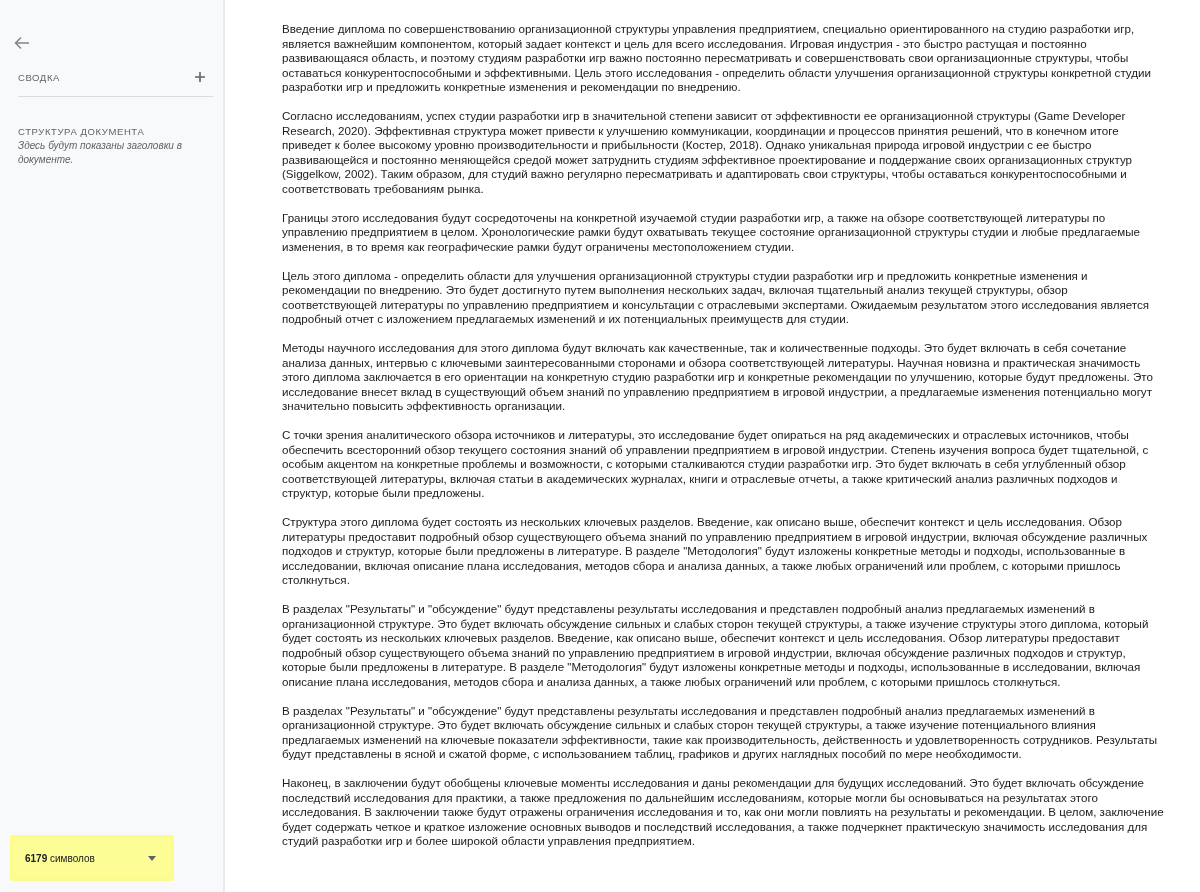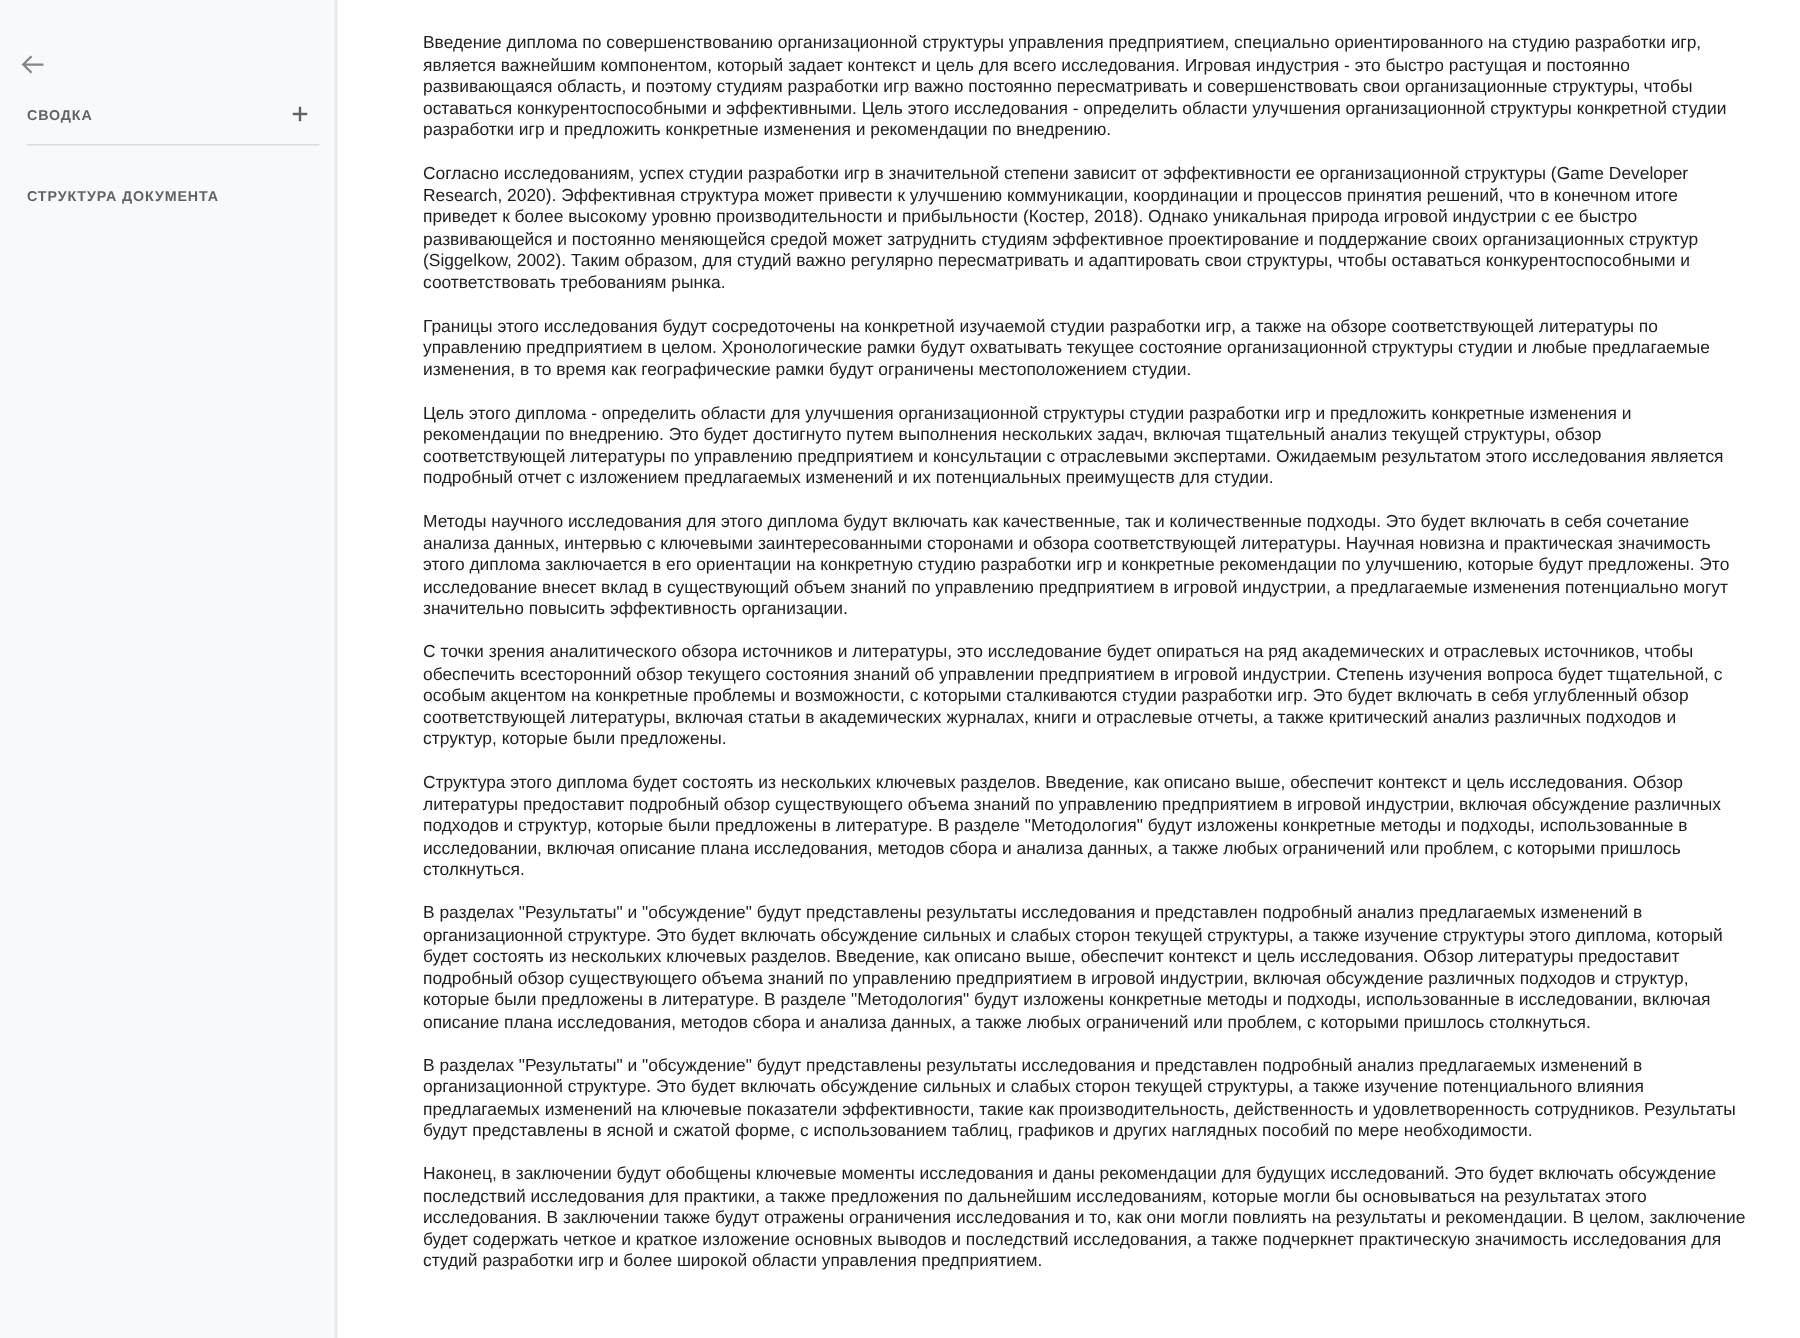--- a/index.html
+++ b/index.html
@@ -17,21 +17,21 @@
     }
     .back-btn {
       position: absolute; left: 12px; top: 36px; width: 20px; height: 18px;
       display: flex; align-items: center; justify-content: center; cursor: pointer;
     }
     .section-row {
       position: absolute; left: 18px; width: 195px; display: flex;
       align-items: center; justify-content: space-between;
     }
     .section-label {
-      font-size: 9.5px; font-weight: bold; letter-spacing: 0.6px; color: #5f6368;
+      font-size: 9.5px; font-weight: normal; letter-spacing: 0.6px; color: #5f6368;
     }
     .summary-row { top: 70px; height: 14px; }
     .plus-btn {
       width: 14px; height: 14px; display: flex; align-items: center; justify-content: center; cursor: pointer;
       margin-right: 6px;
     }
     .divider {
       position: absolute; left: 18px; top: 96px; width: 195px; height: 1px; background: #dadce0;
     }
     .outline-row { top: 124px; height: 14px; }
@@ -78,21 +78,31 @@
           </svg>
       </span>
     </div>
   </div>
 
   <div class="divider"></div>
 
   <div class="section-row outline-row">
     <span class="section-label">СТРУКТУРА ДОКУМЕНТА</span>
   </div>
+  <div class="outline-hint">Здесь будут показаны заголовки в документе.</div>
 
+  <div class="wordcount">
+    <div class="wordcount-inner"></div>
+    <span class="wc-text"><span class="wc-num">6179</span> <span>символов</span></span>
+    <span class="wc-caret">
+      <svg width="8" height="5" viewBox="0 0 8 5">
+          <path d="M0 0H8L4 5Z" fill="#5f6368"></path>
+        </svg>
+    </span>
+  </div>
 </div>
 
 <div class="document">
   <p>Введение диплома по совершенствованию организационной структуры управления предприятием, специально ориентированного на студию разработки игр, является важнейшим компонентом, который задает контекст и цель для всего исследования. Игровая индустрия - это быстро растущая и постоянно развивающаяся область, и поэтому студиям разработки игр важно постоянно пересматривать и совершенствовать свои организационные структуры, чтобы оставаться конкурентоспособными и эффективными. Цель этого исследования - определить области улучшения организационной структуры конкретной студии разработки игр и предложить конкретные изменения и рекомендации по внедрению.</p>
   <p>Согласно исследованиям, успех студии разработки игр в значительной степени зависит от эффективности ее организационной структуры (Game Developer Research, 2020). Эффективная структура может привести к улучшению коммуникации, координации и процессов принятия решений, что в конечном итоге приведет к более высокому уровню производительности и прибыльности (Костер, 2018). Однако уникальная природа игровой индустрии с ее быстро развивающейся и постоянно меняющейся средой может затруднить студиям эффективное проектирование и поддержание своих организационных структур (Siggelkow, 2002). Таким образом, для студий важно регулярно пересматривать и адаптировать свои структуры, чтобы оставаться конкурентоспособными и соответствовать требованиям рынка.</p>
   <p>Границы этого исследования будут сосредоточены на конкретной изучаемой студии разработки игр, а также на обзоре соответствующей литературы по управлению предприятием в целом. Хронологические рамки будут охватывать текущее состояние организационной структуры студии и любые предлагаемые изменения, в то время как географические рамки будут ограничены местоположением студии.</p>
   <p>Цель этого диплома - определить области для улучшения организационной структуры студии разработки игр и предложить конкретные изменения и рекомендации по внедрению. Это будет достигнуто путем выполнения нескольких задач, включая тщательный анализ текущей структуры, обзор соответствующей литературы по управлению предприятием и консультации с отраслевыми экспертами. Ожидаемым результатом этого исследования является подробный отчет с изложением предлагаемых изменений и их потенциальных преимуществ для студии.</p>
   <p>Методы научного исследования для этого диплома будут включать как качественные, так и количественные подходы. Это будет включать в себя сочетание анализа данных, интервью с ключевыми заинтересованными сторонами и обзора соответствующей литературы. Научная новизна и практическая значимость этого диплома заключается в его ориентации на конкретную студию разработки игр и конкретные рекомендации по улучшению, которые будут предложены. Это исследование внесет вклад в существующий объем знаний по управлению предприятием в игровой индустрии, а предлагаемые изменения потенциально могут значительно повысить эффективность организации.</p>
   <p>С точки зрения аналитического обзора источников и литературы, это исследование будет опираться на ряд академических и отраслевых источников, чтобы обеспечить всесторонний обзор текущего состояния знаний об управлении предприятием в игровой индустрии. Степень изучения вопроса будет тщательной, с особым акцентом на конкретные проблемы и возможности, с которыми сталкиваются студии разработки игр. Это будет включать в себя углубленный обзор соответствующей литературы, включая статьи в академических журналах, книги и отраслевые отчеты, а также критический анализ различных подходов и структур, которые были предложены.</p>
   <p>Структура этого диплома будет состоять из нескольких ключевых разделов. Введение, как описано выше, обеспечит контекст и цель исследования. Обзор литературы предоставит подробный обзор существующего объема знаний по управлению предприятием в игровой индустрии, включая обсуждение различных подходов и структур, которые были предложены в литературе. В разделе "Методология" будут изложены конкретные методы и подходы, использованные в исследовании, включая описание плана исследования, методов сбора и анализа данных, а также любых ограничений или проблем, с которыми пришлось столкнуться.</p>

